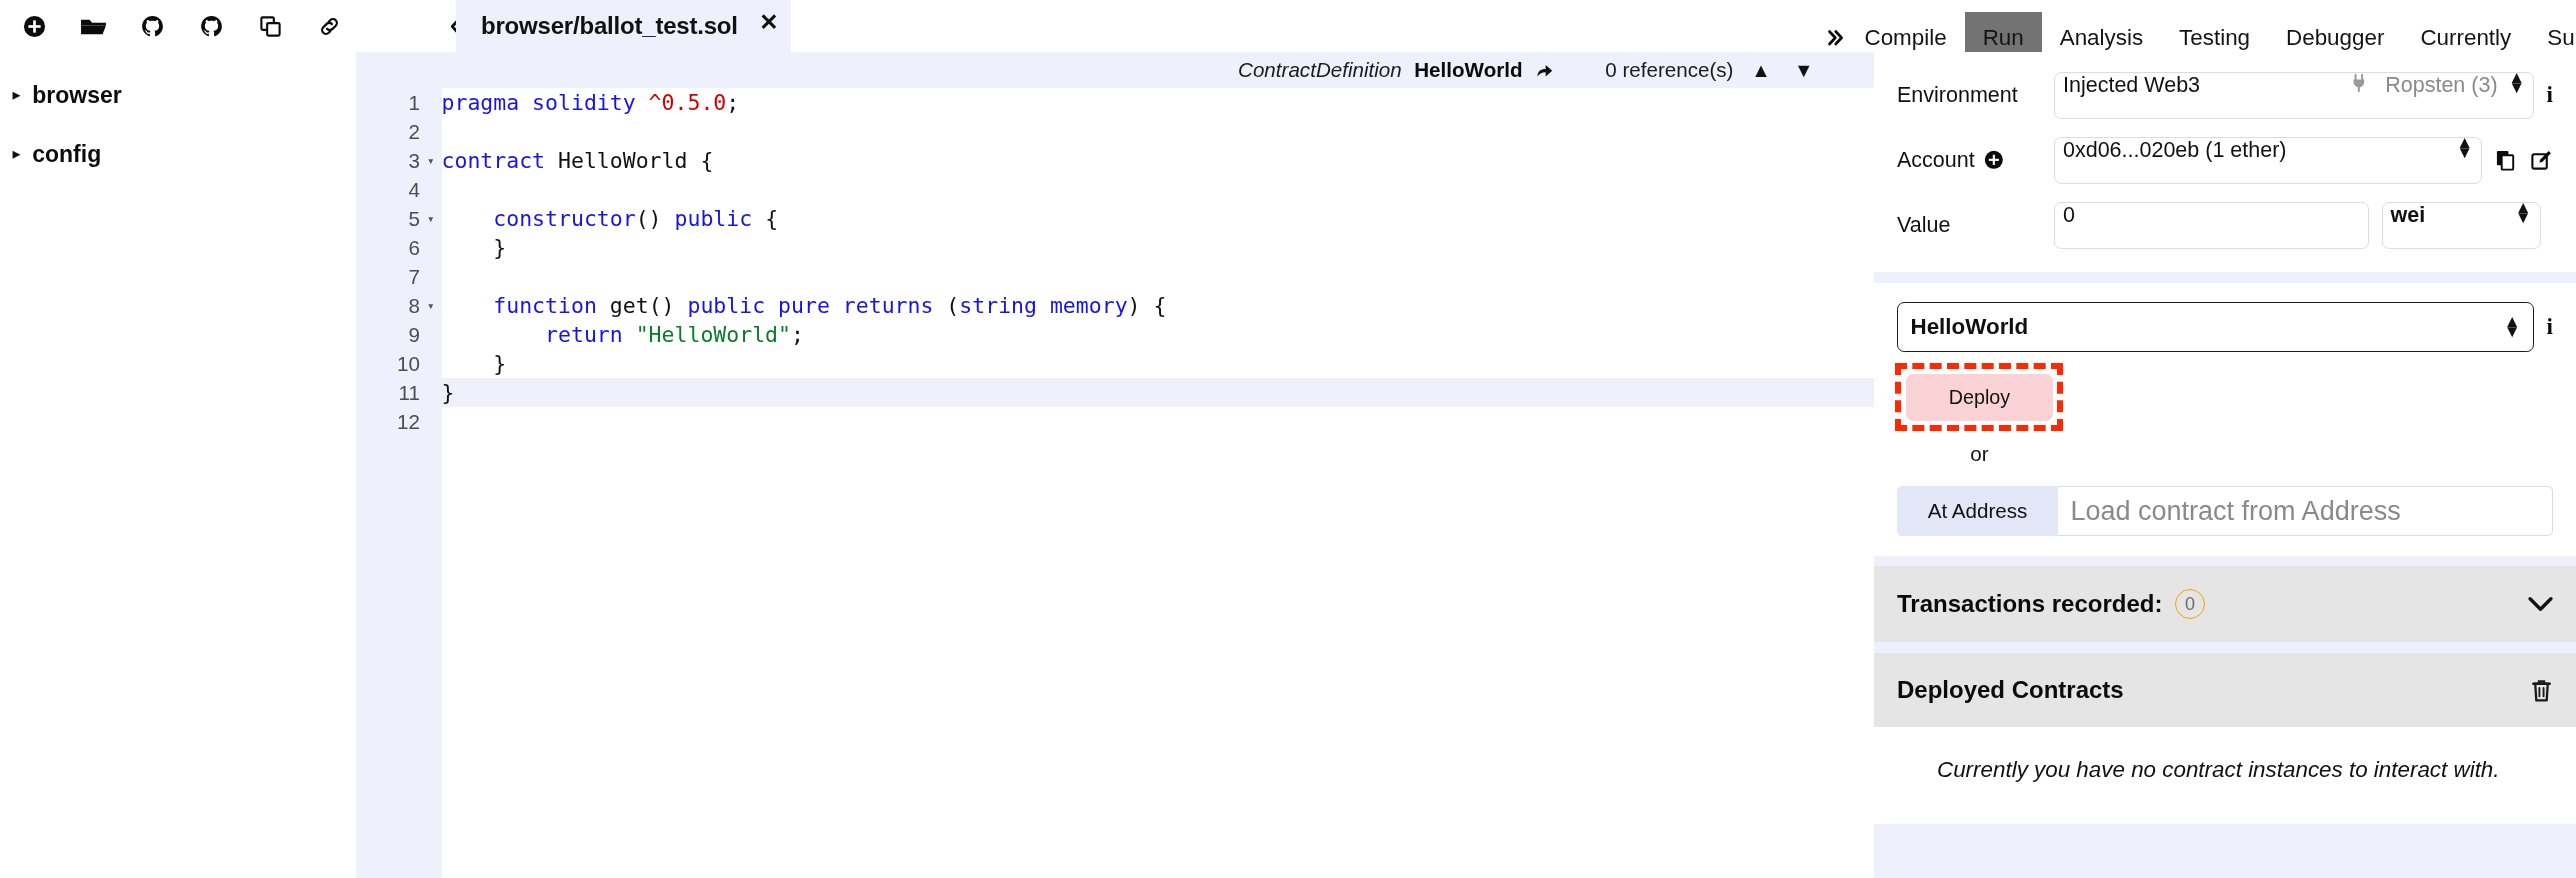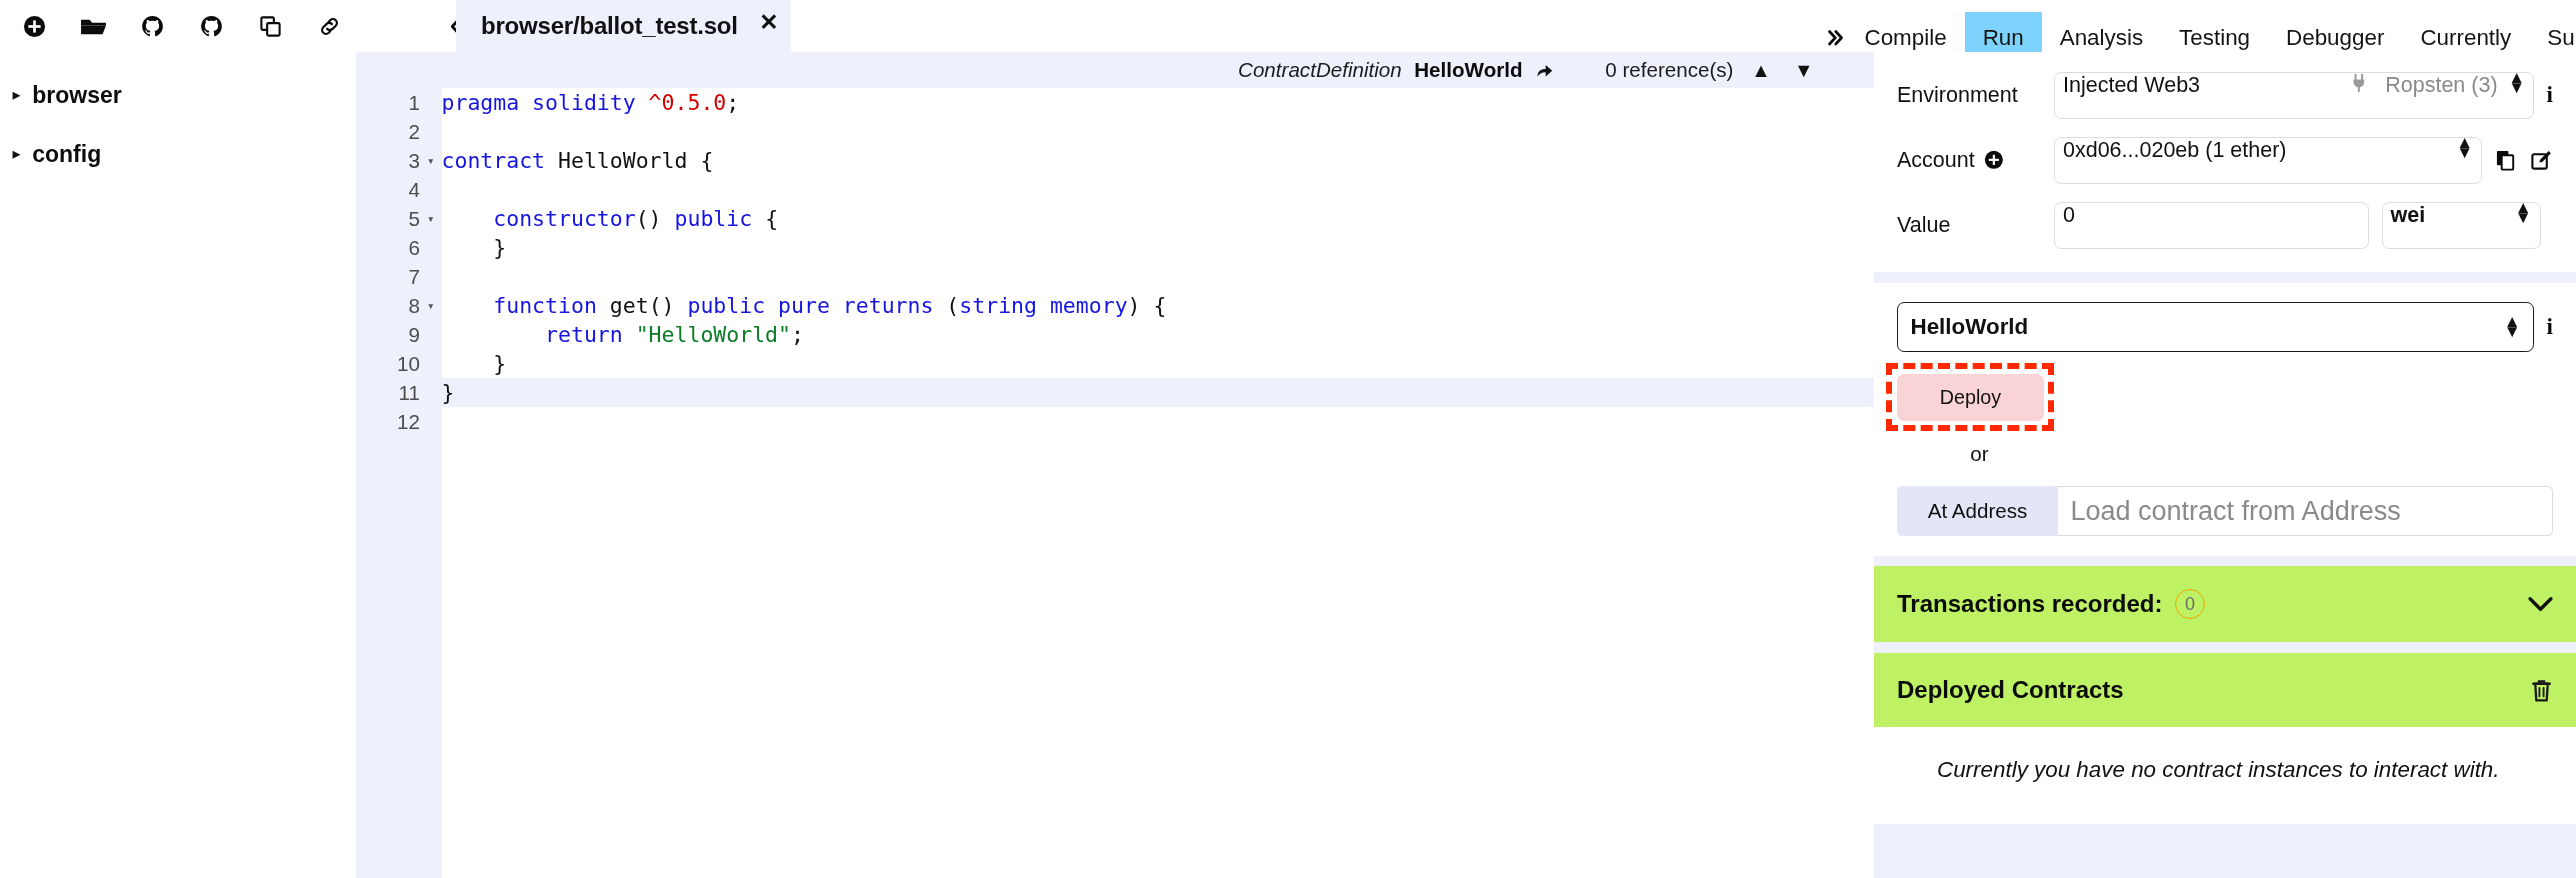--- a/index.html
+++ b/index.html
@@ -72,21 +72,21 @@
   }
   .rtab {
     height: 52px;
     display: flex; align-items: center;
     padding: 0 18px;
     font-size: 22.4px; color: #141414;
     background: #ffffff;
     cursor: pointer;
     white-space: nowrap;
   }
-  .rtab.active { background: #7dd3fc; }
+  .rtab.active { background: #737373; }
 
   
   .explorer {
     position: absolute; left: 0; top: 52px;
     width: 356px; height: 826px;
     background: #ffffff;
   }
   .tree-item {
     display: flex; align-items: center;
     height: 32px;
@@ -236,20 +236,21 @@
     padding: 0 12.5px;
     font-size: 22.4px; font-weight: bold; color: #111;
     flex: 1;
     cursor: pointer;
   }
 
   .deploy-wrap {
     position: relative;
     margin-top: 21.5px;
     width: 176px; height: 47px;
+    margin-left: 9px;
   }
   .deploy-annot {
     position: absolute;
     left: -10.7px; top: -10.7px;
     width: 168px; height: 68px;
     border: 6.3px dashed #ff2800;
     pointer-events: none;
   }
   .deploy-btn {
     width: 147px; height: 47px;
@@ -285,21 +286,21 @@
     border-radius: 0 5.4px 5.4px 0;
     background: #fff;
     padding: 0 12.5px;
     font-size: 27px; color: #8a8a8a;
     display: flex; align-items: center;
   }
 
   .section-head {
     display: flex; align-items: center;
     padding: 23px;
-    background: #bef264;
+    background: #e5e5e5;
   }
   .section-title {
     font-size: 24px; font-weight: bold; color: #0b0b0b;
   }
   .count-badge {
     margin-left: 12.5px;
     width: 30px; height: 30px;
     border: 1.8px solid #f0a500;
     border-radius: 50%;
     display: flex; align-items: center; justify-content: center;

